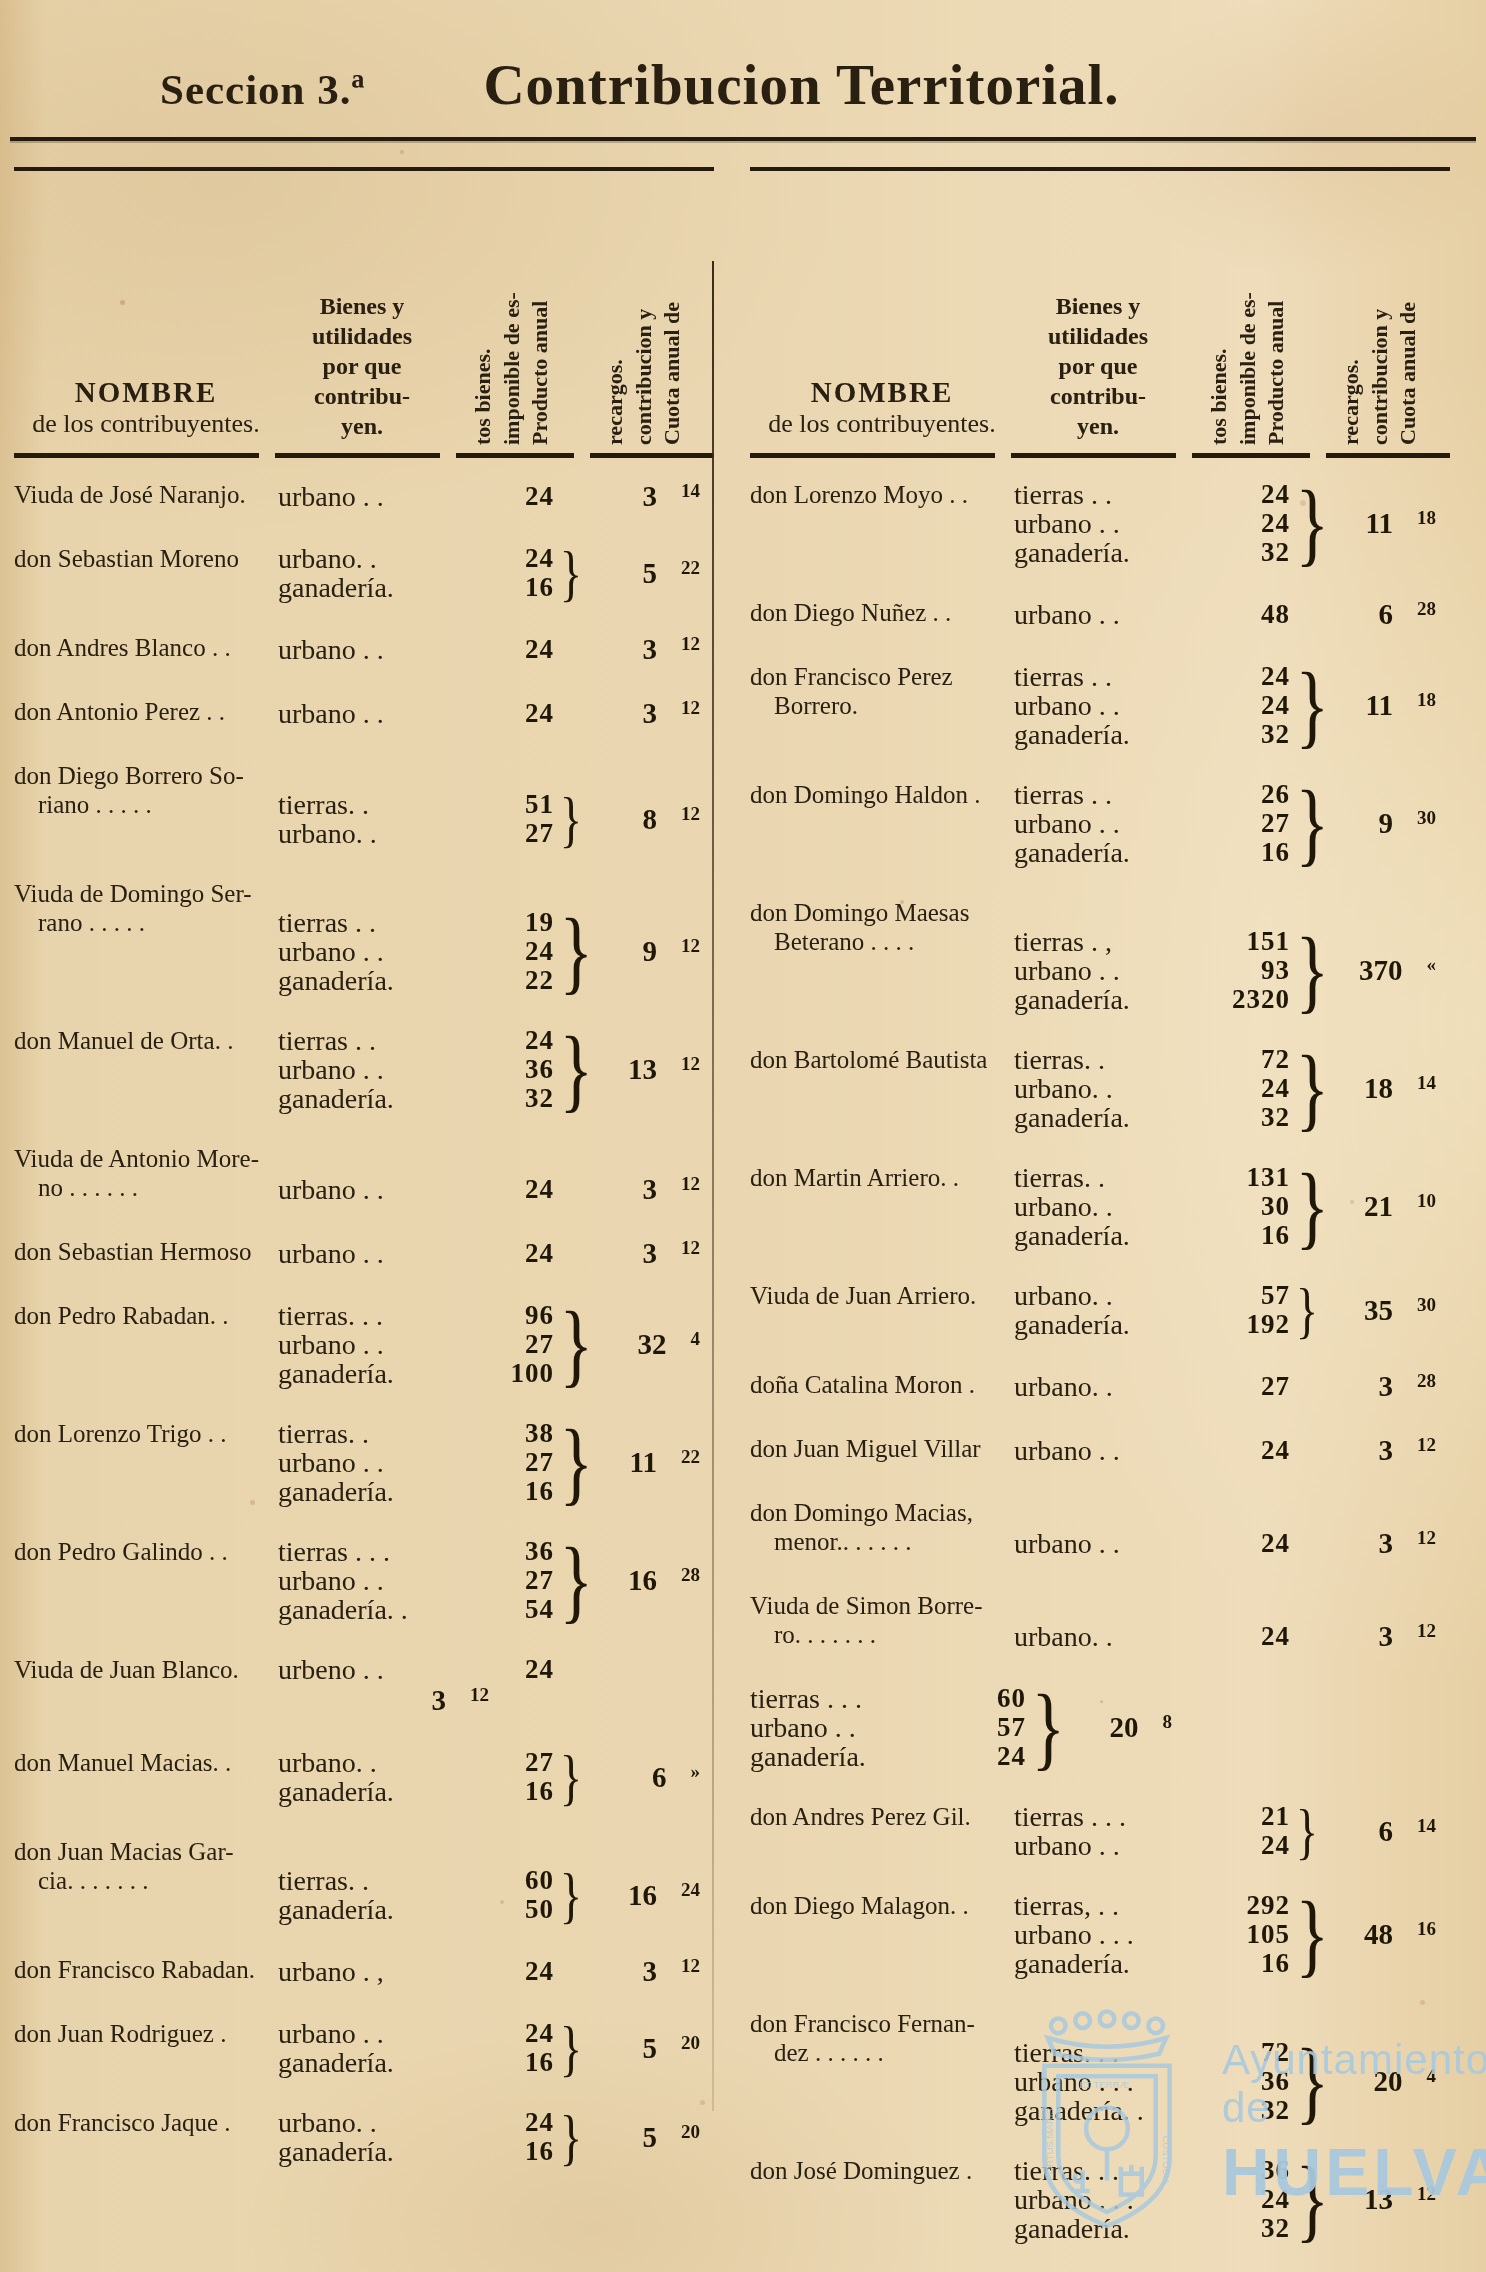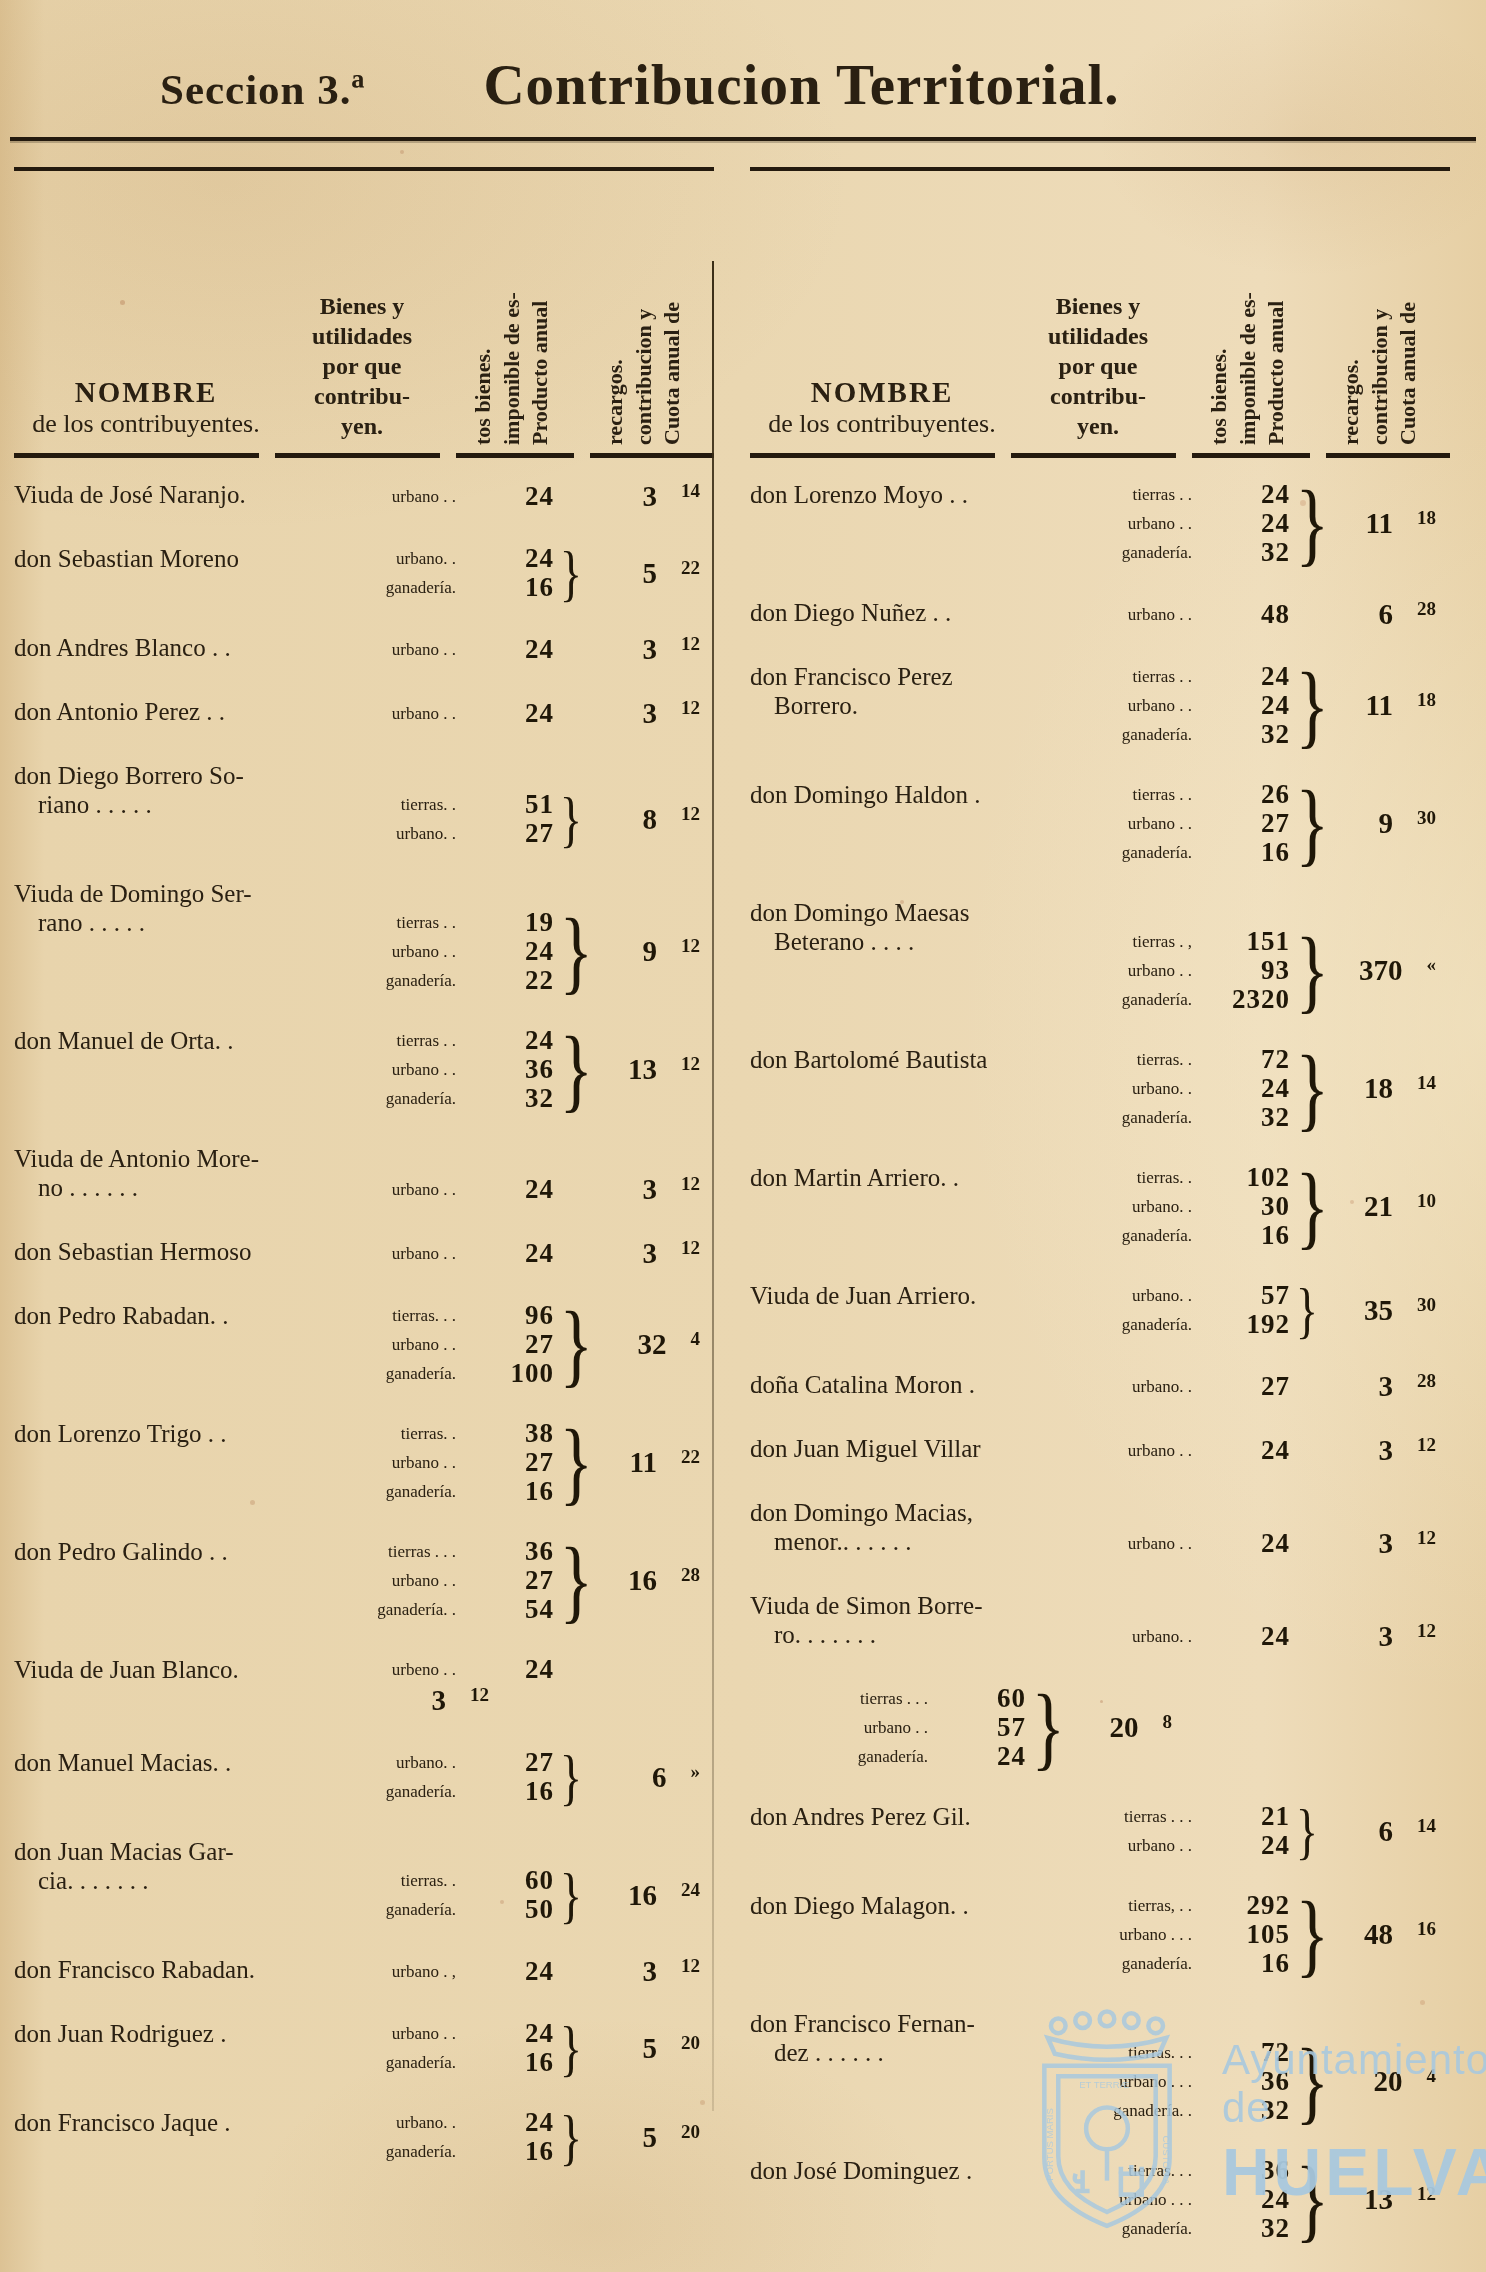--- a/index.html
+++ b/index.html
@@ -37,21 +37,21 @@
   .head-rule{display:flex;gap:16px;margin-top:8px;}
   .head-rule div{height:5px;background:#241a0e;}
   .hr-a{width:250px;} .hr-b{width:168px;} .hr-c{width:120px;} .hr-d{width:126px;}
 
   .tbody{padding-top:22px;}
   .entry{display:flex;margin-bottom:31px;}
   .e-name{width:264px;font-size:25px;line-height:29px;}
   .e-name div+div{padding-left:24px;}
   .e-group{display:flex;align-items:center;}
   .e-body{display:flex;align-items:flex-start;}
-  .e-props{width:178px;font-size:17px;line-height:29px;text-align:right;}
+  .e-props{width:178px;font-size:28px;line-height:29px;}
   .e-vals{width:98px;text-align:right;font-weight:700;font-size:27px;line-height:29px;
     letter-spacing:1px;color:#1f1708;}
   .e-brace{width:34px;text-align:center;color:#1f1708;overflow:visible;}
   .e-quota{width:112px;display:flex;justify-content:flex-end;align-items:baseline;
     font-weight:700;font-size:29px;color:#1f1708;}
   .q-sup{font-size:19px;margin-left:24px;transform:translateY(-9px);display:inline-block;}
 
   .watermark{position:absolute;left:1020px;top:2000px;display:flex;align-items:flex-end;pointer-events:none;}
   .wm-text{margin-left:28px;margin-bottom:40px;color:#a9c9de;font-family:"Liberation Sans",sans-serif;}
   .wm-line1{font-size:42px;font-weight:400;letter-spacing:1px;opacity:.9;}
@@ -673,21 +673,21 @@
             <div>don Martin Arriero. .</div>
           </div>
           <div class="e-group" style="margin-top: 0px;">
             <div class="e-body">
               <div class="e-props">
                 <div>tierras. .</div>
                 <div>urbano. .</div>
                 <div>ganadería.</div>
               </div>
               <div class="e-vals">
-                <div>102</div>
+                <div>131</div>
                 <div>30</div>
                 <div>16</div>
               </div>
               <div class="e-brace"><span style="font-size: 93px; line-height: 87px; display: inline-block; transform: scaleX(0.75);">}</span></div>
             </div>
             <div class="e-quota">
               <span>21</span>
               <span class="q-sup">10</span>
             </div>
           </div>

